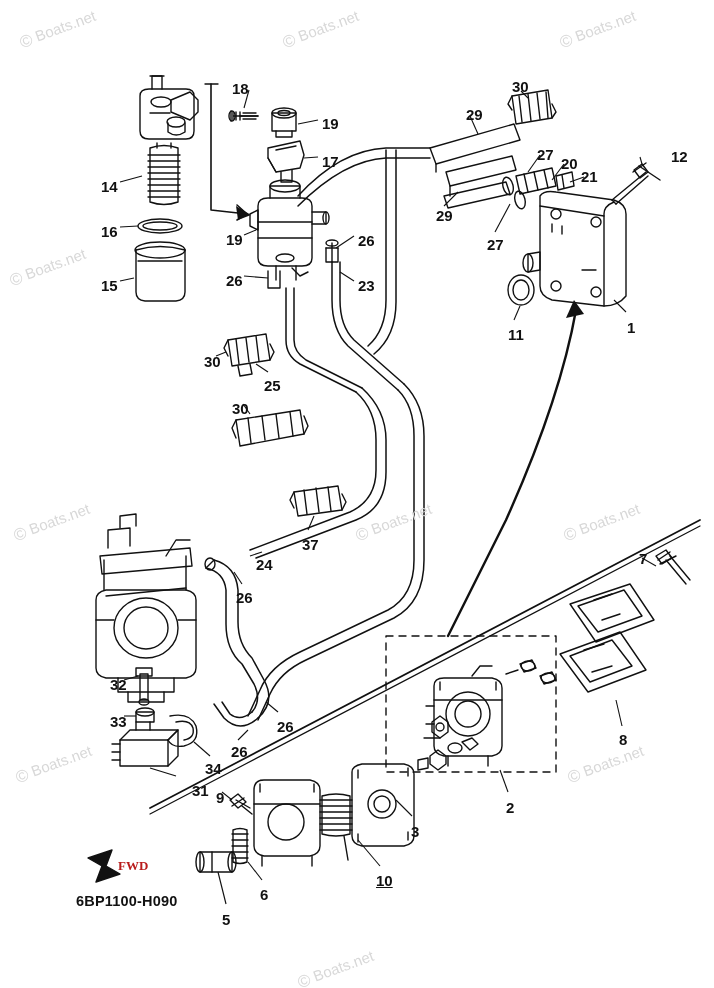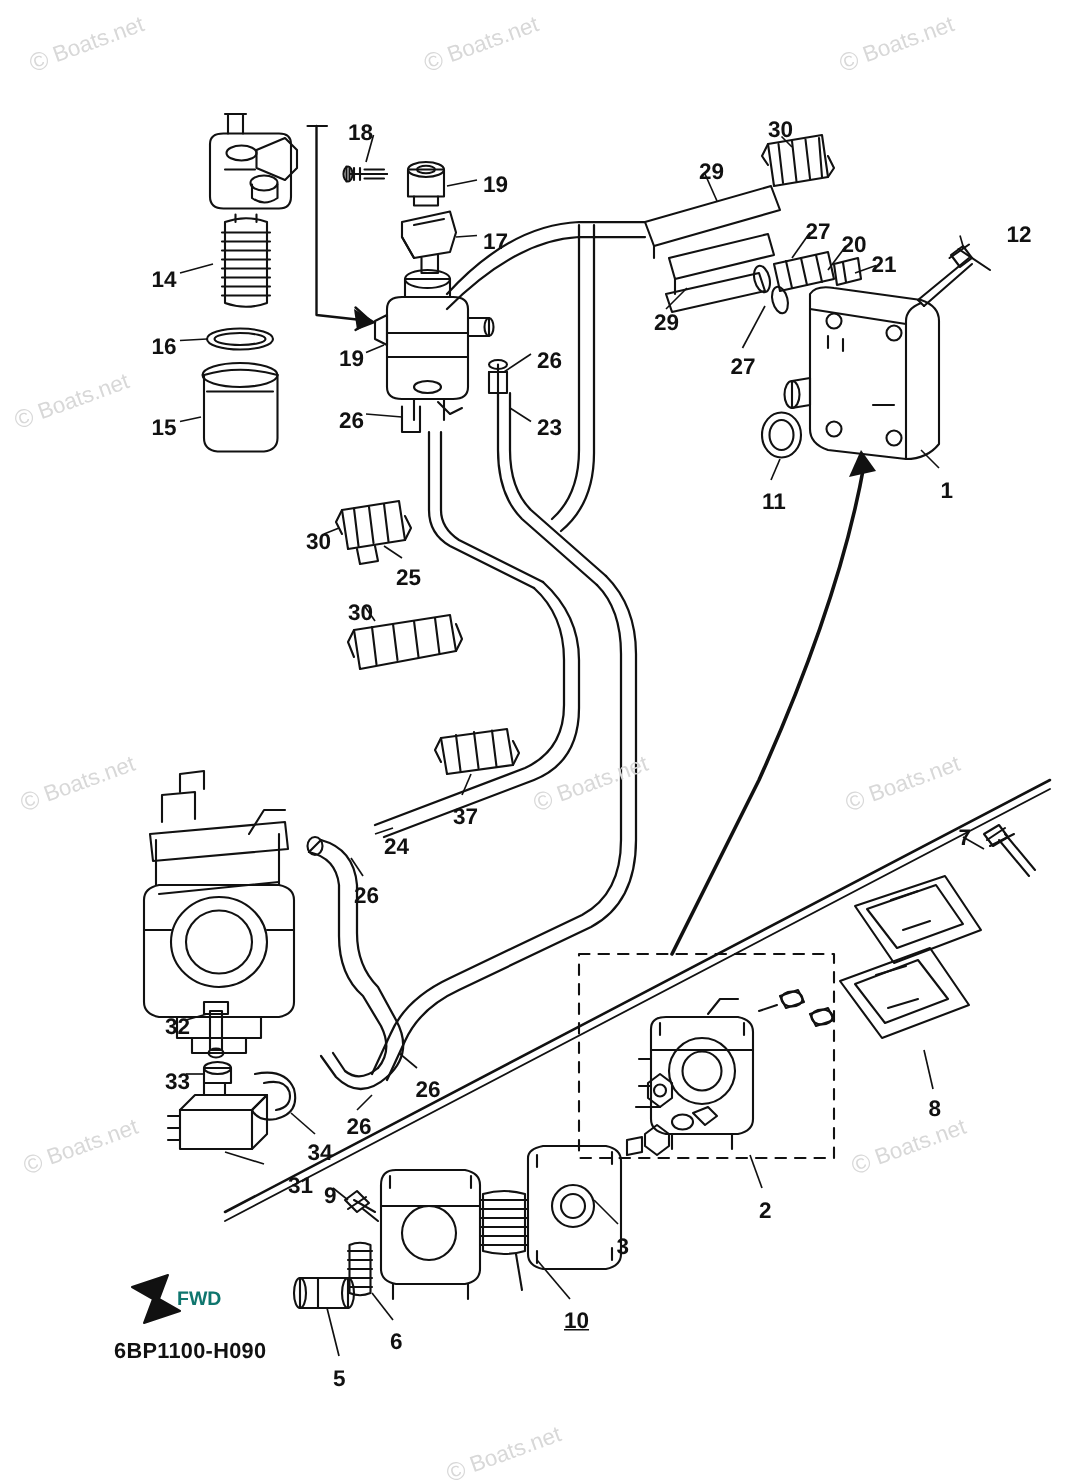--- a/index.html
+++ b/index.html
@@ -49,24 +49,24 @@
   .partcode {
     position: absolute;
     font-family: "Liberation Sans", sans-serif;
     font-size: 14.5px;
     font-weight: bold;
     color: #111111;
     letter-spacing: 0.2px;
   }
   .fwdlabel {
     position: absolute;
-    font-family: Liberation Sans, sans-serif;
+    font-family: Liberation Serif, serif;
     font-size: 13px;
     font-weight: bold;
-    color: #0f766e;
+    color: #b91c1c;
   }
 </style>
 </head>
 <body>
 
 <div id="sheet">
 
   <svg class="layer" viewBox="0 0 714 988">
     <g fill="none" stroke="#111111" stroke-width="1.4" stroke-linecap="round" stroke-linejoin="round">
 

